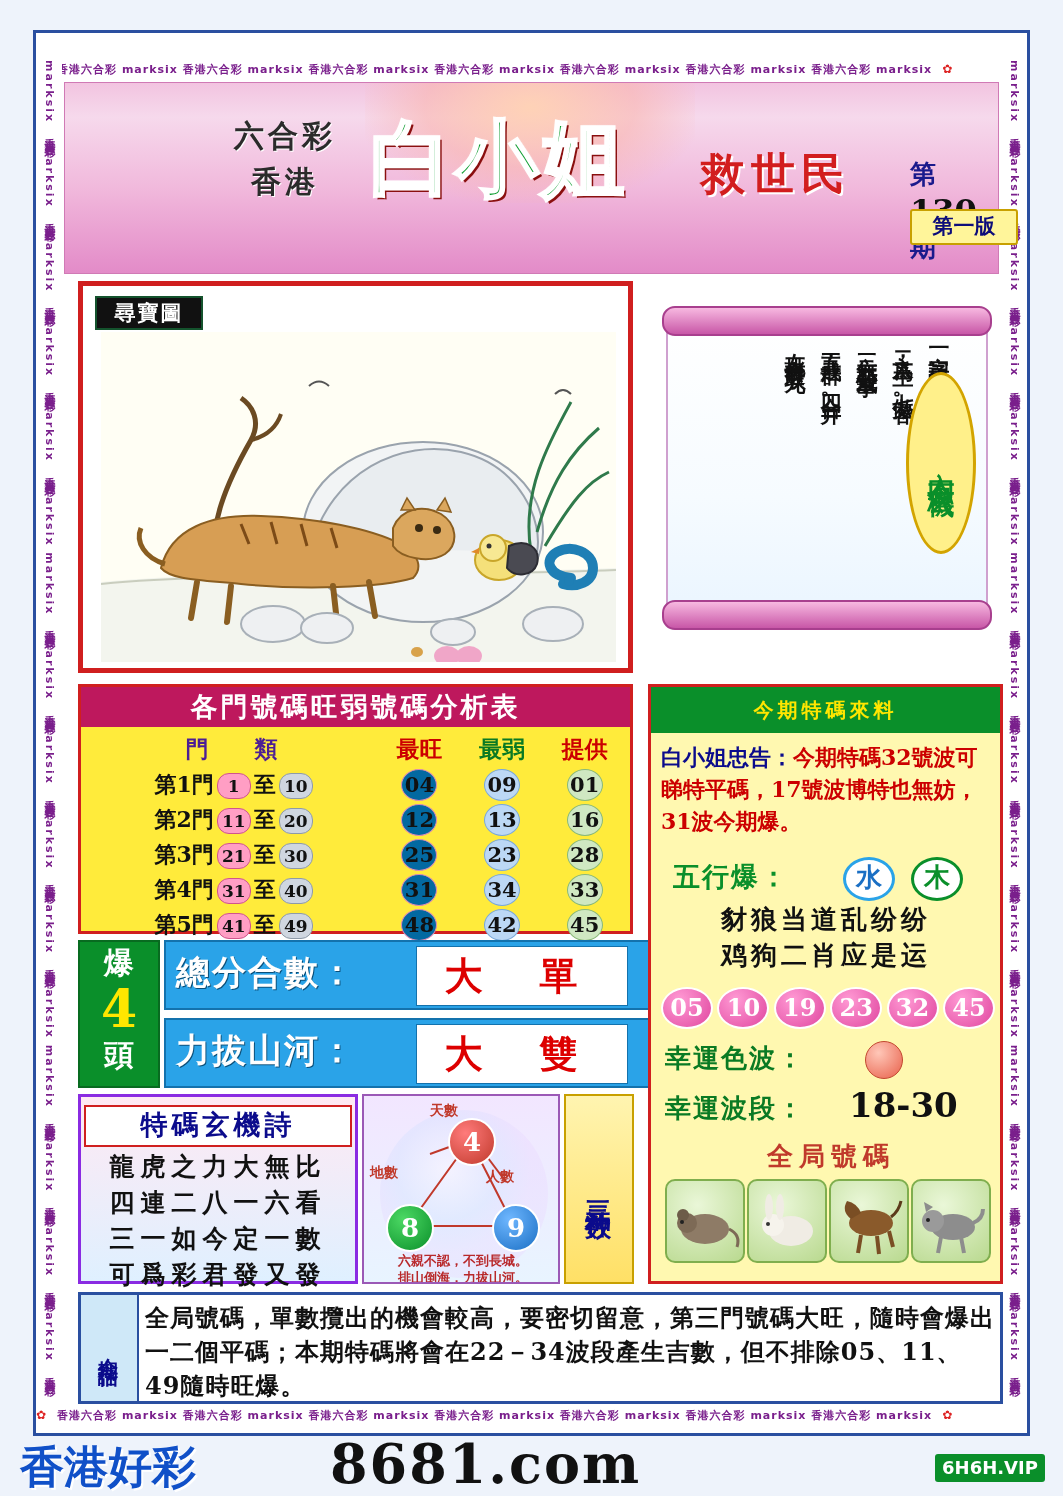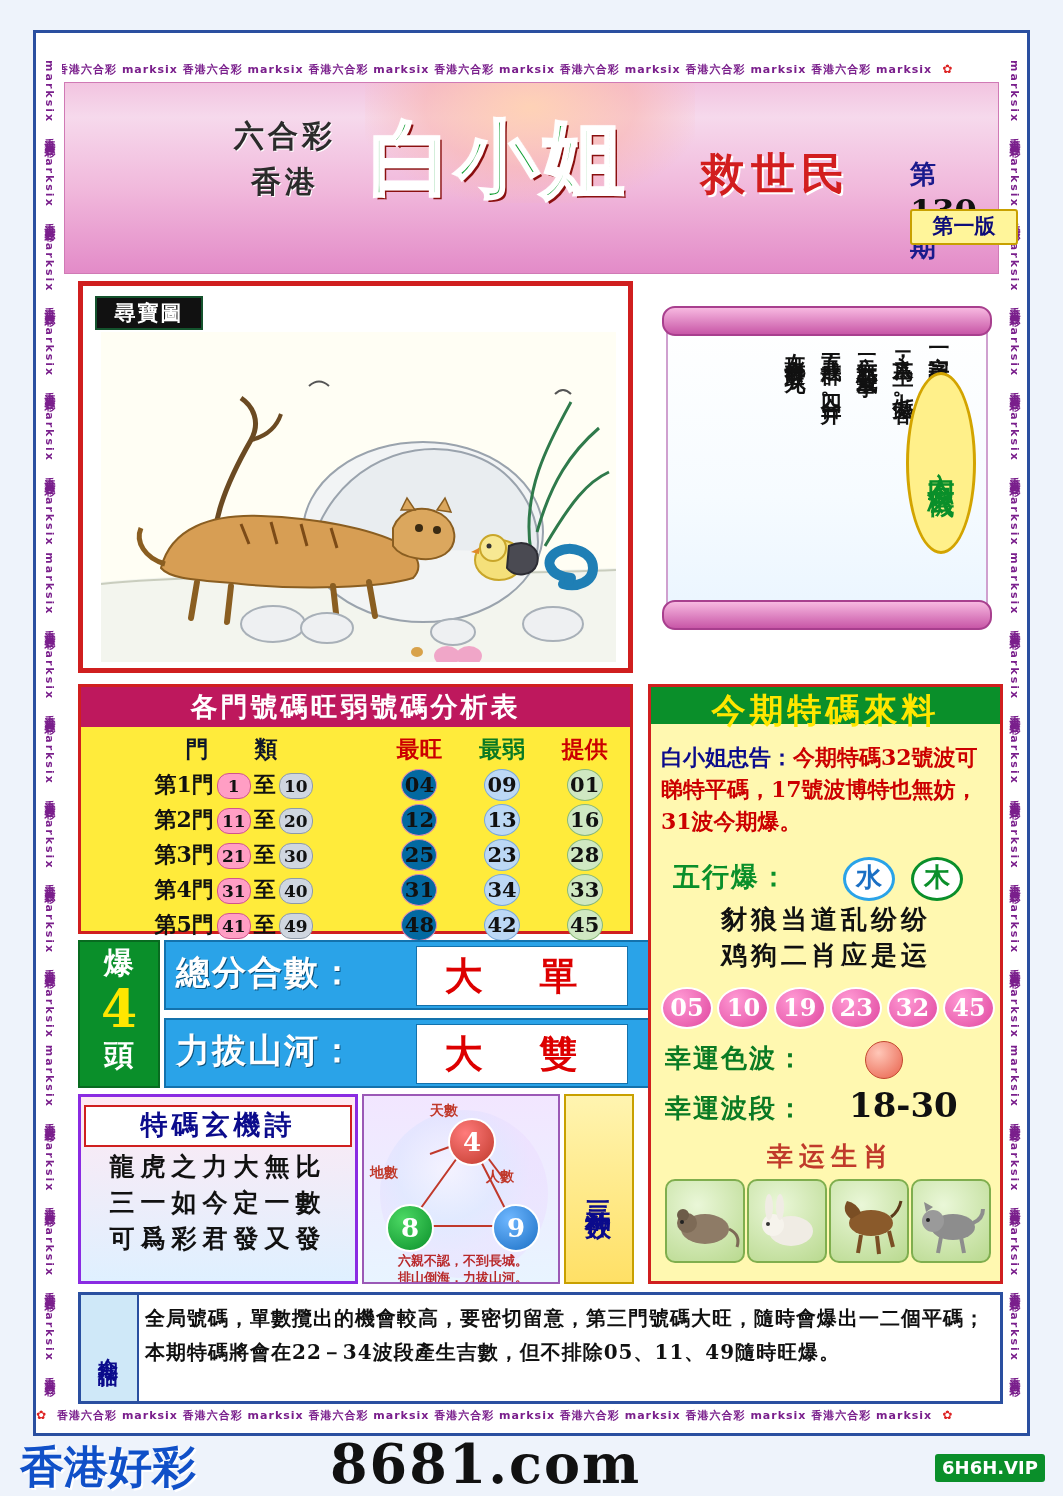--- a/index.html
+++ b/index.html
@@ -140,21 +140,21 @@
     position:absolute;left:0;top:0;width:549px;height:40px;
     background:#be185d;color:#fff;font-weight:bold;font-size:27px;
     text-align:center;line-height:40px;letter-spacing:3px;
     font-family:Liberation Sans, sans-serif;
   }
   table.anal{
     position:absolute;left:4px;top:44px;width:541px;
     border-collapse:collapse;font-family:"DejaVu Serif","Liberation Serif",serif;
   }
   table.anal th{
-    font-size:23px;font-weight:bold;color:#0f172a;height:34px;
+    font-size:23px;font-weight:bold;color:#4c1d95;height:34px;
   }
   table.anal th.red{color:#c00;}
   table.anal th.green{color:#0a7a23;}
   table.anal td{
     font-size:22px;font-weight:bold;color:#111;height:33px;text-align:center;
   }
   td.menu-cell{text-align:left;padding-left:8px;white-space:nowrap;}
   .pill{
     display:inline-block;min-width:24px;height:24px;line-height:24px;
     border-radius:12px;background:#ff9ec4;border:1px solid #d0558c;
@@ -250,22 +250,22 @@
     font-family:"DejaVu Serif","Liberation Serif",serif;
     font-size:26px;font-weight:bold;color:#0b0b8c;letter-spacing:4px;
   }
 
   
   .right-box{
     position:absolute;left:648px;top:684px;width:355px;height:600px;
     background:#fff8b0;border:3px solid #d01f1f;box-sizing:border-box;
   }
   .right-title{
-    position:absolute;left:0;top:0;width:349px;height:37px;
-    background:#0a8f2a;color:#ffe600;font-size:34px;font-weight:bold;
+    position:absolute;left:0;top:0;width:349px;height:46px;
+    background:#0a8f2a;color:#ffe600;font-size:20px;font-weight:bold;
     text-align:center;line-height:46px;letter-spacing:4px;
     font-family:"DejaVu Serif","Liberation Serif",serif;
   }
   .advice{
     position:absolute;left:10px;top:54px;width:330px;
     font-family:"DejaVu Serif","Liberation Serif",serif;
     font-size:22px;line-height:32px;font-weight:bold;color:#0b0b8c;
   }
   .advice b{color:#c00;}
   .wuxing{
@@ -344,21 +344,21 @@
     display:flex;align-items:center;justify-content:center;
   }
   .eval-left span{
     writing-mode:vertical-rl;text-orientation:upright;
     font-size:20px;font-weight:bold;color:#0b0b8c;letter-spacing:3px;
     font-family:"DejaVu Serif","Liberation Serif",serif;
   }
   .eval-text{
     position:absolute;left:64px;top:6px;width:850px;
     font-family:"DejaVu Serif","Liberation Serif",serif;
-    font-size:20px;line-height:34px;font-weight:bold;color:#111;
+    font-size:24px;line-height:34px;font-weight:bold;color:#111;
     letter-spacing:1px;
   }
 
   
   .footer{
     position:absolute;left:0;top:1432px;width:1063px;height:64px;
   }
   .foot-hk{
     position:absolute;left:20px;top:6px;font-size:44px;font-weight:bold;
     color:#1050c8;font-family:"DejaVu Serif","Liberation Serif",serif;
@@ -546,20 +546,21 @@
       <div class="bao-row">
         <div class="lab">力拔山河：</div>
         <div class="val">大  雙</div>
       </div>
     </div>
   </div>
 
   <div class="mystic">
     <div class="mystic-title">特碼玄機詩</div>
     <div class="mystic-line">龍虎之力大無比</div>
+    <div class="mystic-line">四連二八一六看</div>
     <div class="mystic-line">三一如今定一數</div>
     <div class="mystic-line">可爲彩君發又發</div>
   </div>
 
   <div class="tri-box">
     <svg width="198" height="190" viewBox="0 0 198 190" style="position:absolute;left:0;top:0;">
       <circle cx="100" cy="98" r="84" fill="url(#g1)" opacity="0.35"></circle>
       <defs>
         <radialGradient id="g1" cx="40%" cy="35%">
           <stop offset="0%" stop-color="#ffffff"></stop>
@@ -609,21 +610,21 @@
       <div class="numball">45</div>
     </div>
     <div class="lucky-color">
       <span class="lab">幸運色波：</span>
       <span class="color-dot" style="background: radial-gradient(circle at 35% 30%, rgb(255, 199, 184), rgb(232, 96, 74));"></span>
     </div>
     <div class="lucky-band">
       <span class="lab">幸運波段：</span>
       <span class="band-val">18-30</span>
     </div>
-    <div class="zodiac-title">幸运生肖</div>
+    <div class="zodiac-title">全局號碼</div>
     <div class="zodiac-row">
       <div class="zo">
         <svg width="76" height="80" viewBox="0 0 76 80">
             <ellipse cx="38" cy="48" rx="24" ry="15" fill="#8e7b66"></ellipse>
             <circle cx="20" cy="42" r="10" fill="#7d6a56"></circle>
             <circle cx="16" cy="34" r="6" fill="#6d5c49"></circle>
             <path d="M62 48 q12 6 8 18" stroke="#7d6a56" stroke-width="3" fill="none"></path>
             <circle cx="15" cy="41" r="2" fill="#222"></circle>
           </svg>
       </div>

